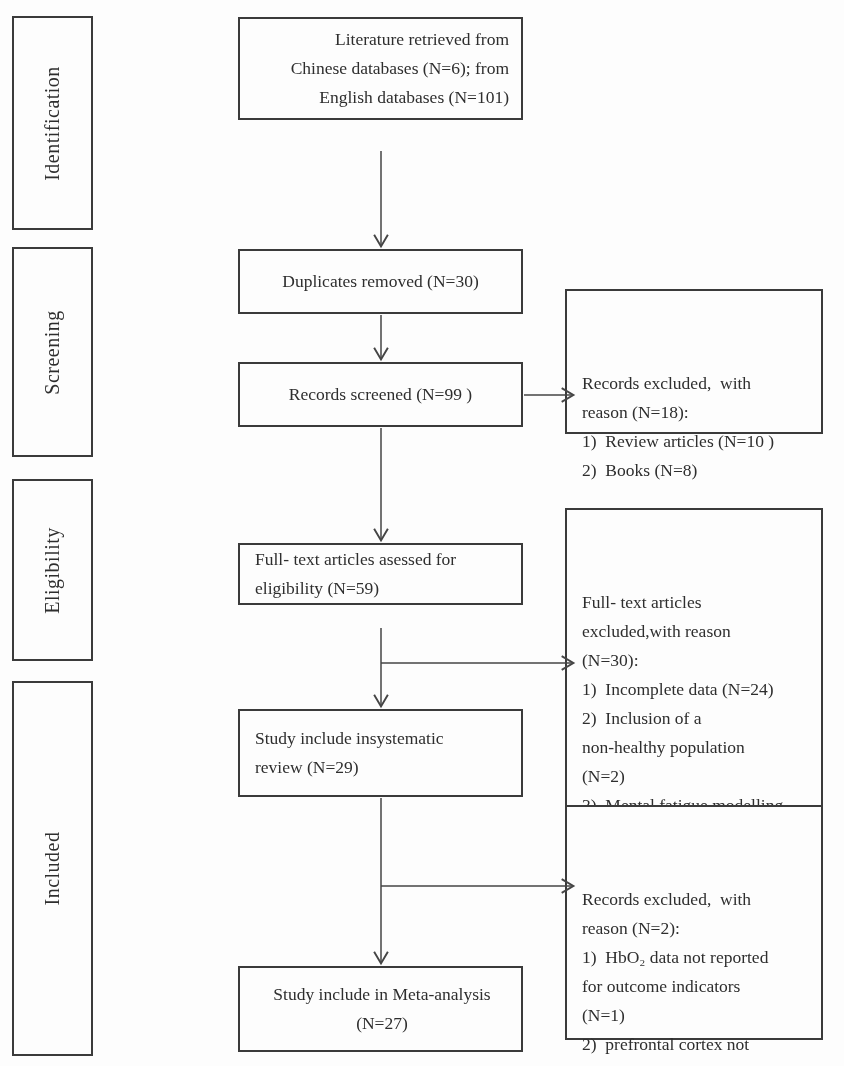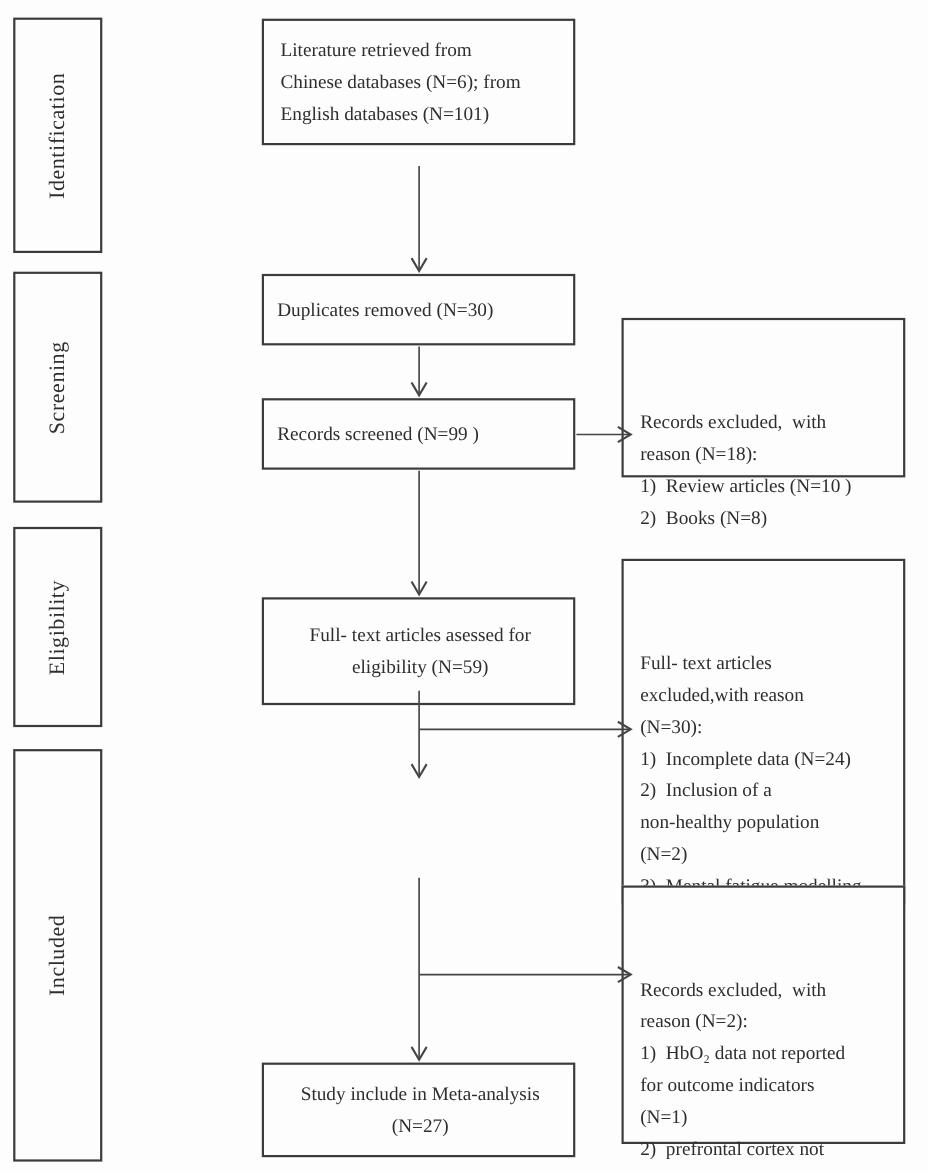--- a/index.html
+++ b/index.html
@@ -46,25 +46,25 @@
 
   
   .flow {
     left: 238px;
     width: 285px;
     display: flex;
     flex-direction: column;
     justify-content: center;
     padding: 4px 12px 4px 15px;
   }
-  .flow.center-text { align-items: flex-start; text-align: center; padding-left: 12px; }
-  #box-literature { top: 17px;  height: 115px; }
+  .flow.center-text { align-items: center; text-align: center; padding-left: 12px; }
+  #box-literature { top: 17px;  height: 103px; text-align: right; }
   #box-duplicates { top: 249px; height: 65px; }
   #box-screened   { top: 362px; height: 65px; }
-  #box-fulltext   { top: 543px; height: 98px; text-align: center; }
+  #box-fulltext   { top: 543px; height: 62px; }
   #box-systematic { top: 709px; height: 88px; }
   #box-meta       { top: 966px; height: 86px; text-align: center; }
 
   
   .excl {
     left: 565px;
     width: 258px;
     padding: 20px 10px 8px 15px;
   }
   #excl-screening { top: 289px; height: 145px; }
@@ -103,20 +103,24 @@
   </div>
   <div class="box flow center-text" id="box-duplicates">
     <div>Duplicates removed (N=30)</div>
   </div>
   <div class="box flow center-text" id="box-screened">
     <div>Records screened (N=99 )</div>
   </div>
   <div class="box flow" id="box-fulltext">
     <div>Full- text articles asessed for
 eligibility (N=59)</div>
+  </div>
+  <div class="box flow" id="box-systematic">
+    <div>Study include insystematic
+review (N=29)</div>
   </div>
   <div class="box flow" id="box-meta">
     <div>Study include in Meta-analysis
 (N=27)</div>
   </div>
 
   <div class="box excl" id="excl-screening">
     <div>Records excluded,  with
 reason (N=18):
 1)  Review articles (N=10 )

